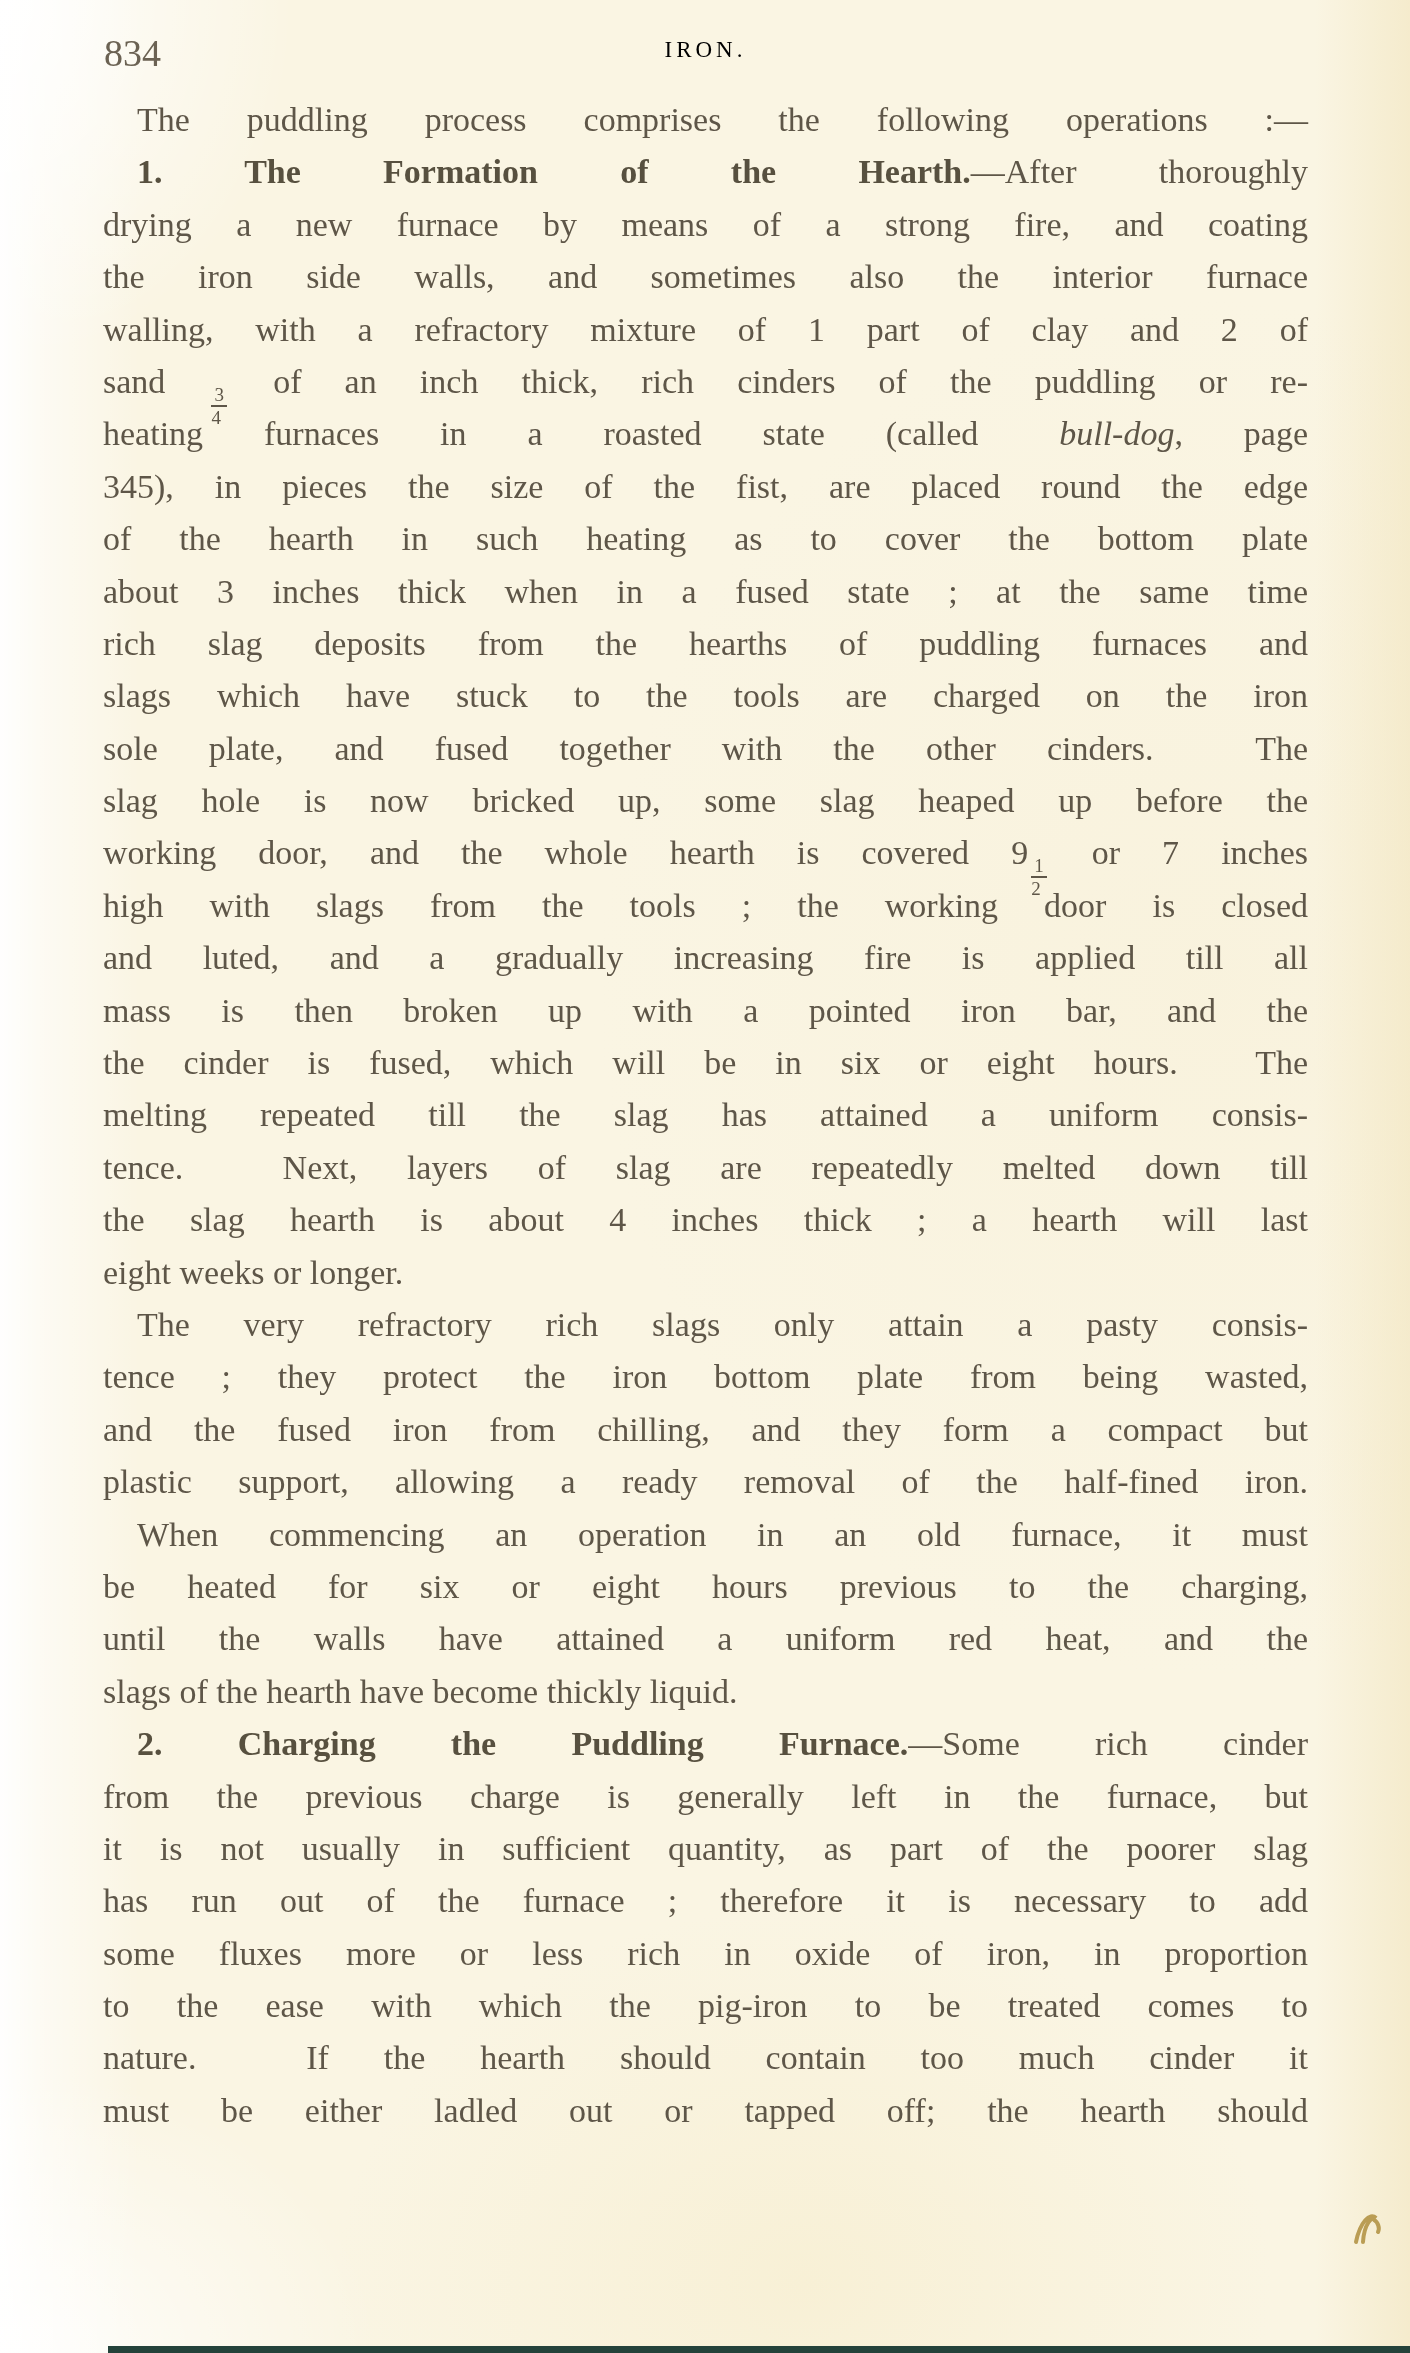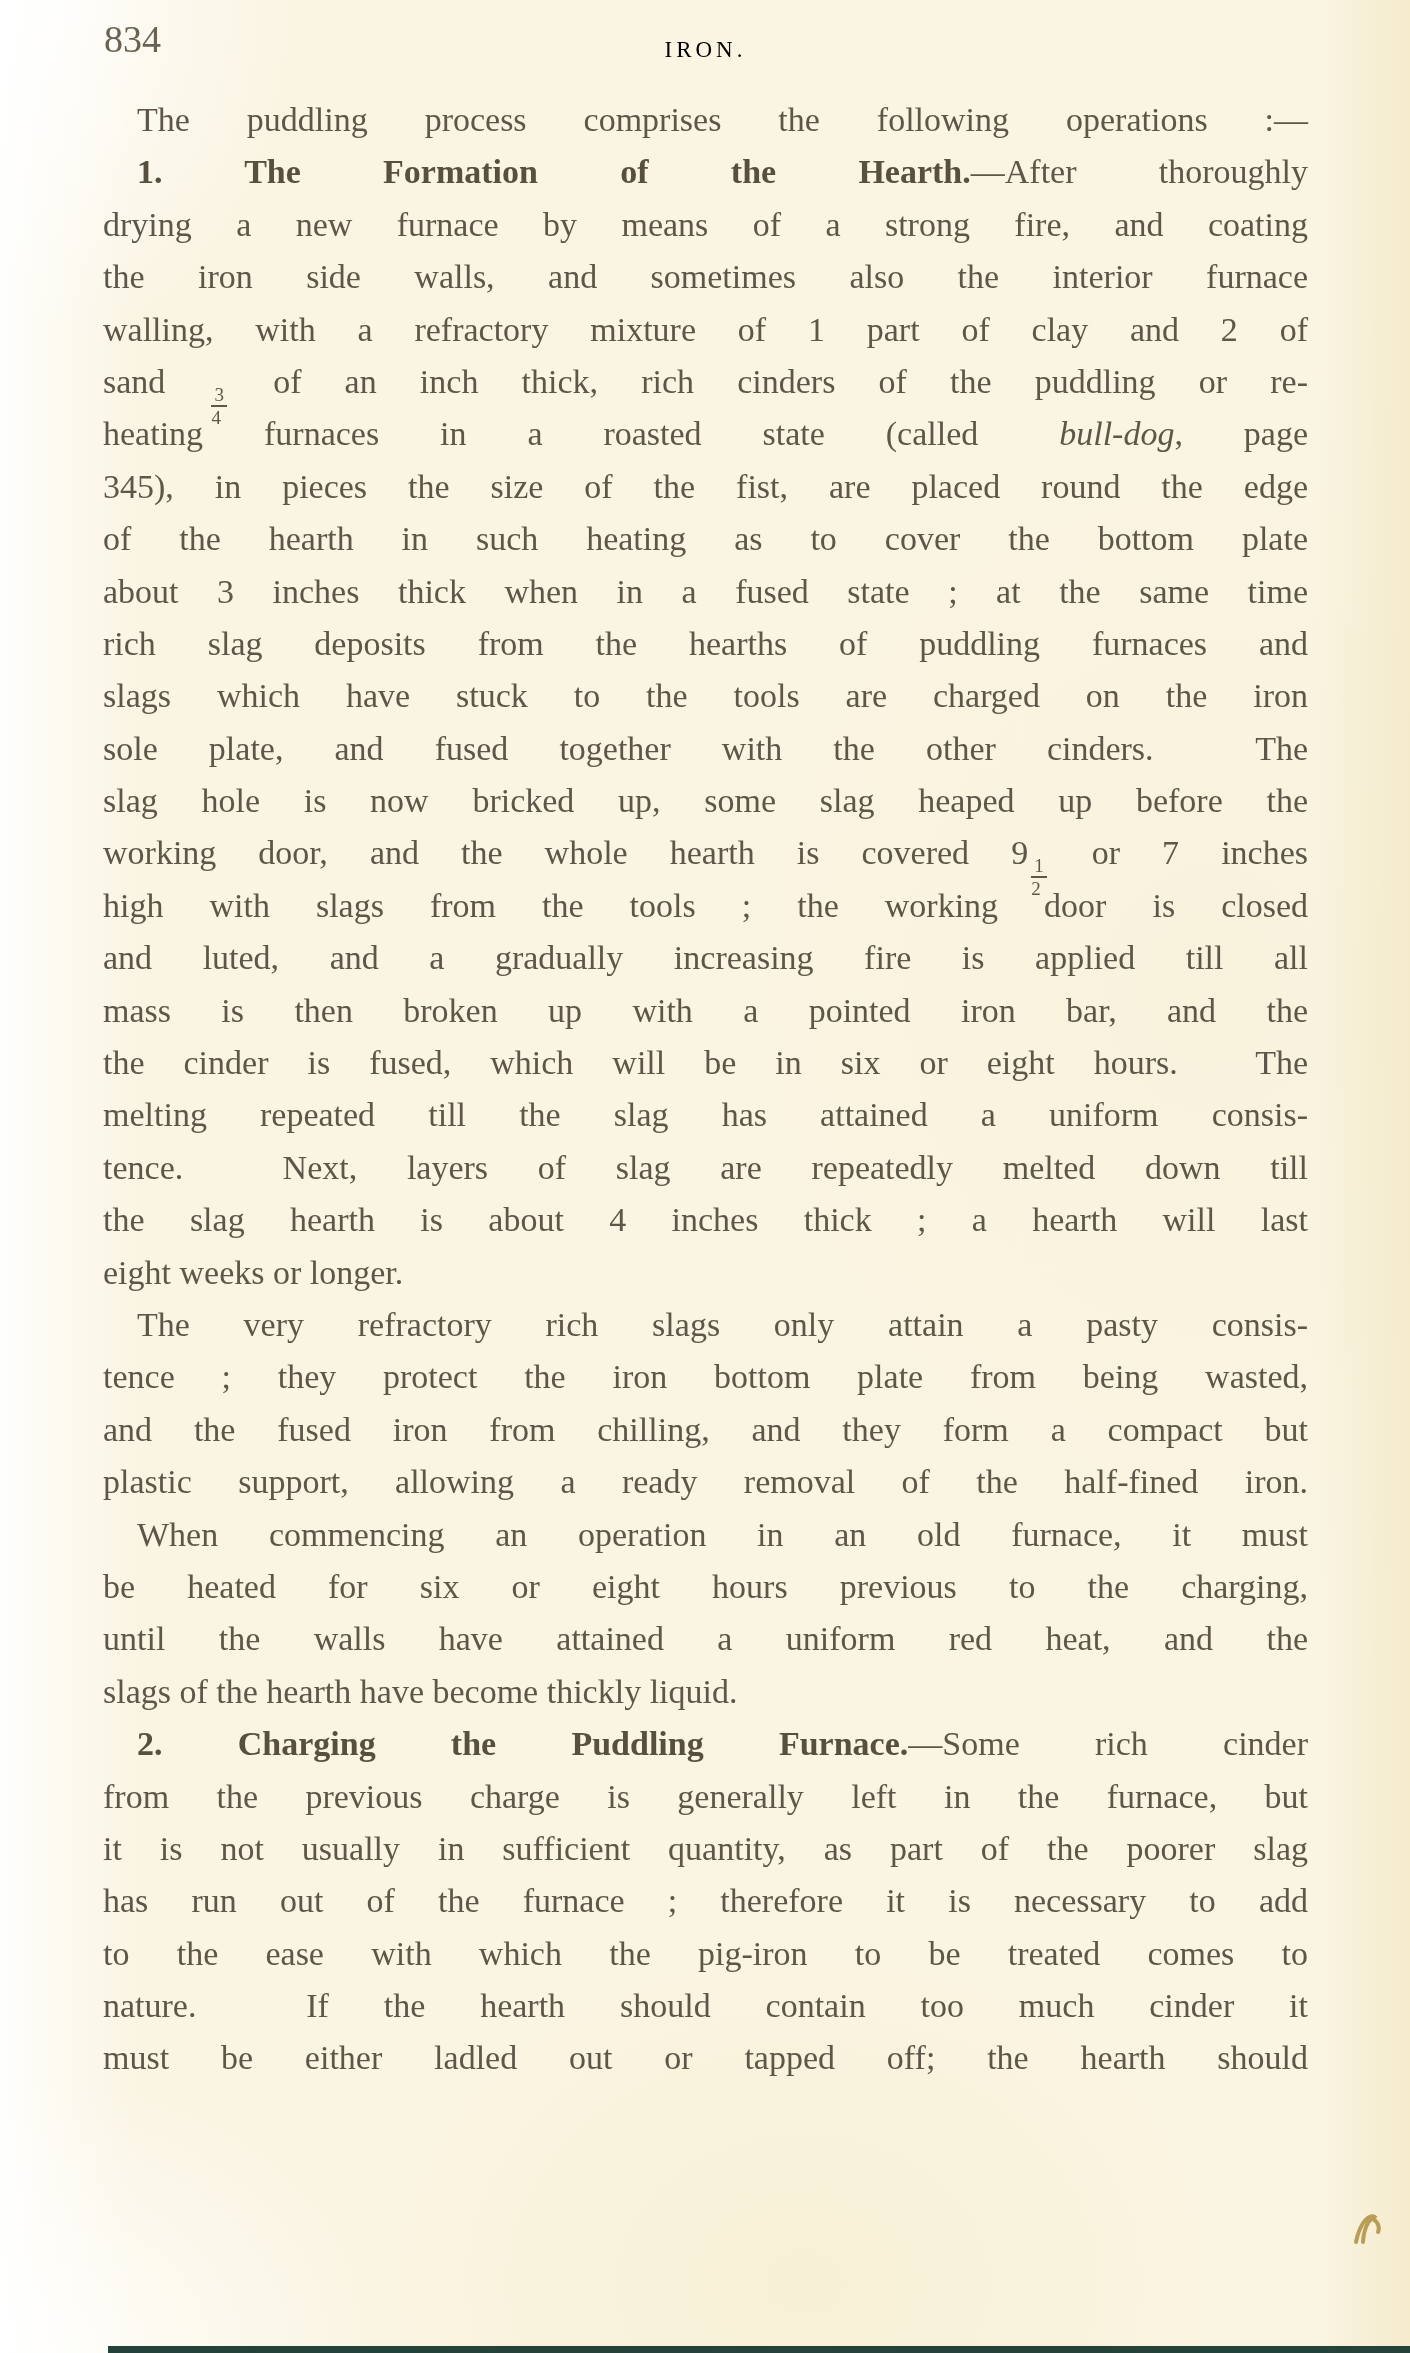--- a/index.html
+++ b/index.html
@@ -17,21 +17,21 @@
     position:absolute;inset:0;pointer-events:none;
     background:
       radial-gradient(ellipse 420px 520px at 0% 0%, rgba(255,255,255,.95), rgba(255,255,255,0) 70%),
       linear-gradient(90deg, rgba(255,255,255,.95) 0px, rgba(255,255,255,.55) 45px, rgba(255,255,255,0) 140px),
       radial-gradient(ellipse 520px 400px at 1% 100%, rgba(255,255,255,.85), rgba(255,255,255,0) 70%),
       linear-gradient(270deg, rgba(242,230,193,.65) 0px, rgba(242,230,193,0) 95px),
       radial-gradient(ellipse 650px 520px at 57% 97%, rgba(246,236,203,.55), rgba(246,236,203,0) 72%),
       radial-gradient(ellipse 820px 920px at 86% 42%, rgba(247,239,214,.45), rgba(247,239,214,0) 75%);
   }
   .header-number{
-    position:absolute;left:104px;top:20px;
+    position:absolute;left:104px;top:34px;
     font-size:38px;line-height:1;color:#6b6253;
   }
   .header-title{
     position:absolute;left:103px;top:38px;width:1205px;
     text-align:center;font-size:23px;line-height:1;
     letter-spacing:4px;color:#000000;
   }
   .page-text{
     position:absolute;left:103px;top:94px;width:1205px;
     font-size:34px;
@@ -105,20 +105,21 @@
       <div class="line just"><span>and the fused iron from chilling, and they form a compact but</span></div>
       <div class="line just"><span>plastic support, allowing a ready removal of the half-fined iron.</span></div>
       <div class="line just ind"><span>When commencing an operation in an old furnace, it must</span></div>
       <div class="line just"><span>be heated for six or eight hours previous to the charging,</span></div>
       <div class="line just"><span>until the walls have attained a uniform red heat, and the</span></div>
       <div class="line"><span>slags of the hearth have become thickly liquid.</span></div>
       <div class="line just ind"><span class="b">2. Charging the Puddling Furnace.</span><span>—Some rich cinder</span></div>
       <div class="line just"><span>from the previous charge is generally left in the furnace, but</span></div>
       <div class="line just"><span>it is not usually in sufficient quantity, as part of the poorer slag</span></div>
       <div class="line just"><span>has run out of the furnace ; therefore it is necessary to add</span></div>
+      <div class="line just"><span>some fluxes more or less rich in oxide of iron, in proportion</span></div>
       <div class="line just"><span>to the ease with which the pig-iron to be treated comes to</span></div>
       <div class="line just"><span>nature.&nbsp; If the hearth should contain too much cinder it</span></div>
       <div class="line just"><span>must be either ladled out or tapped off; the hearth should</span></div>
     </div>
 
   <svg class="smudge" viewBox="0 0 40 46" xmlns="http://www.w3.org/2000/svg">
     <path d="M8 38 C 12 18, 22 8, 28 14 C 24 12, 16 20, 15 38 M 26 16 C 30 18, 32 24, 30 28" fill="none" stroke="#b08f3e" stroke-width="4" stroke-linecap="round"></path>
   </svg>
 
   <div class="scan-bar"></div>

